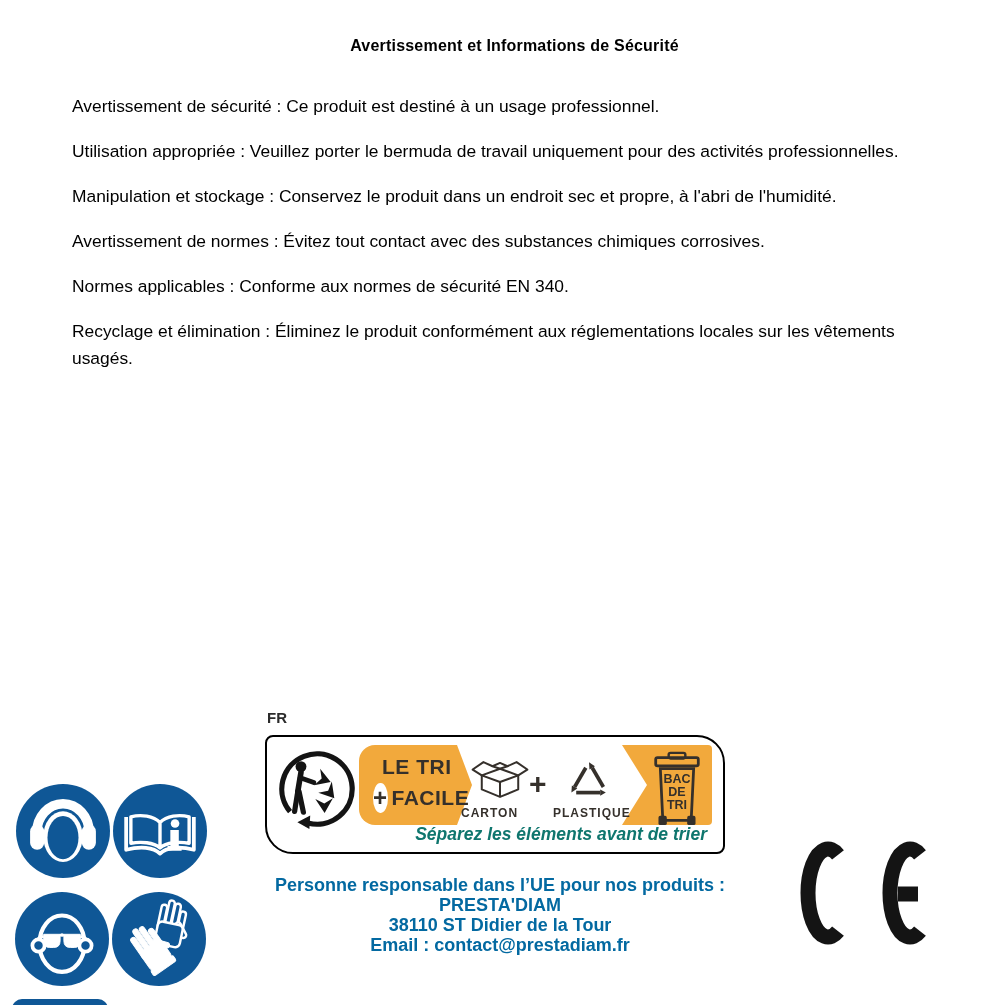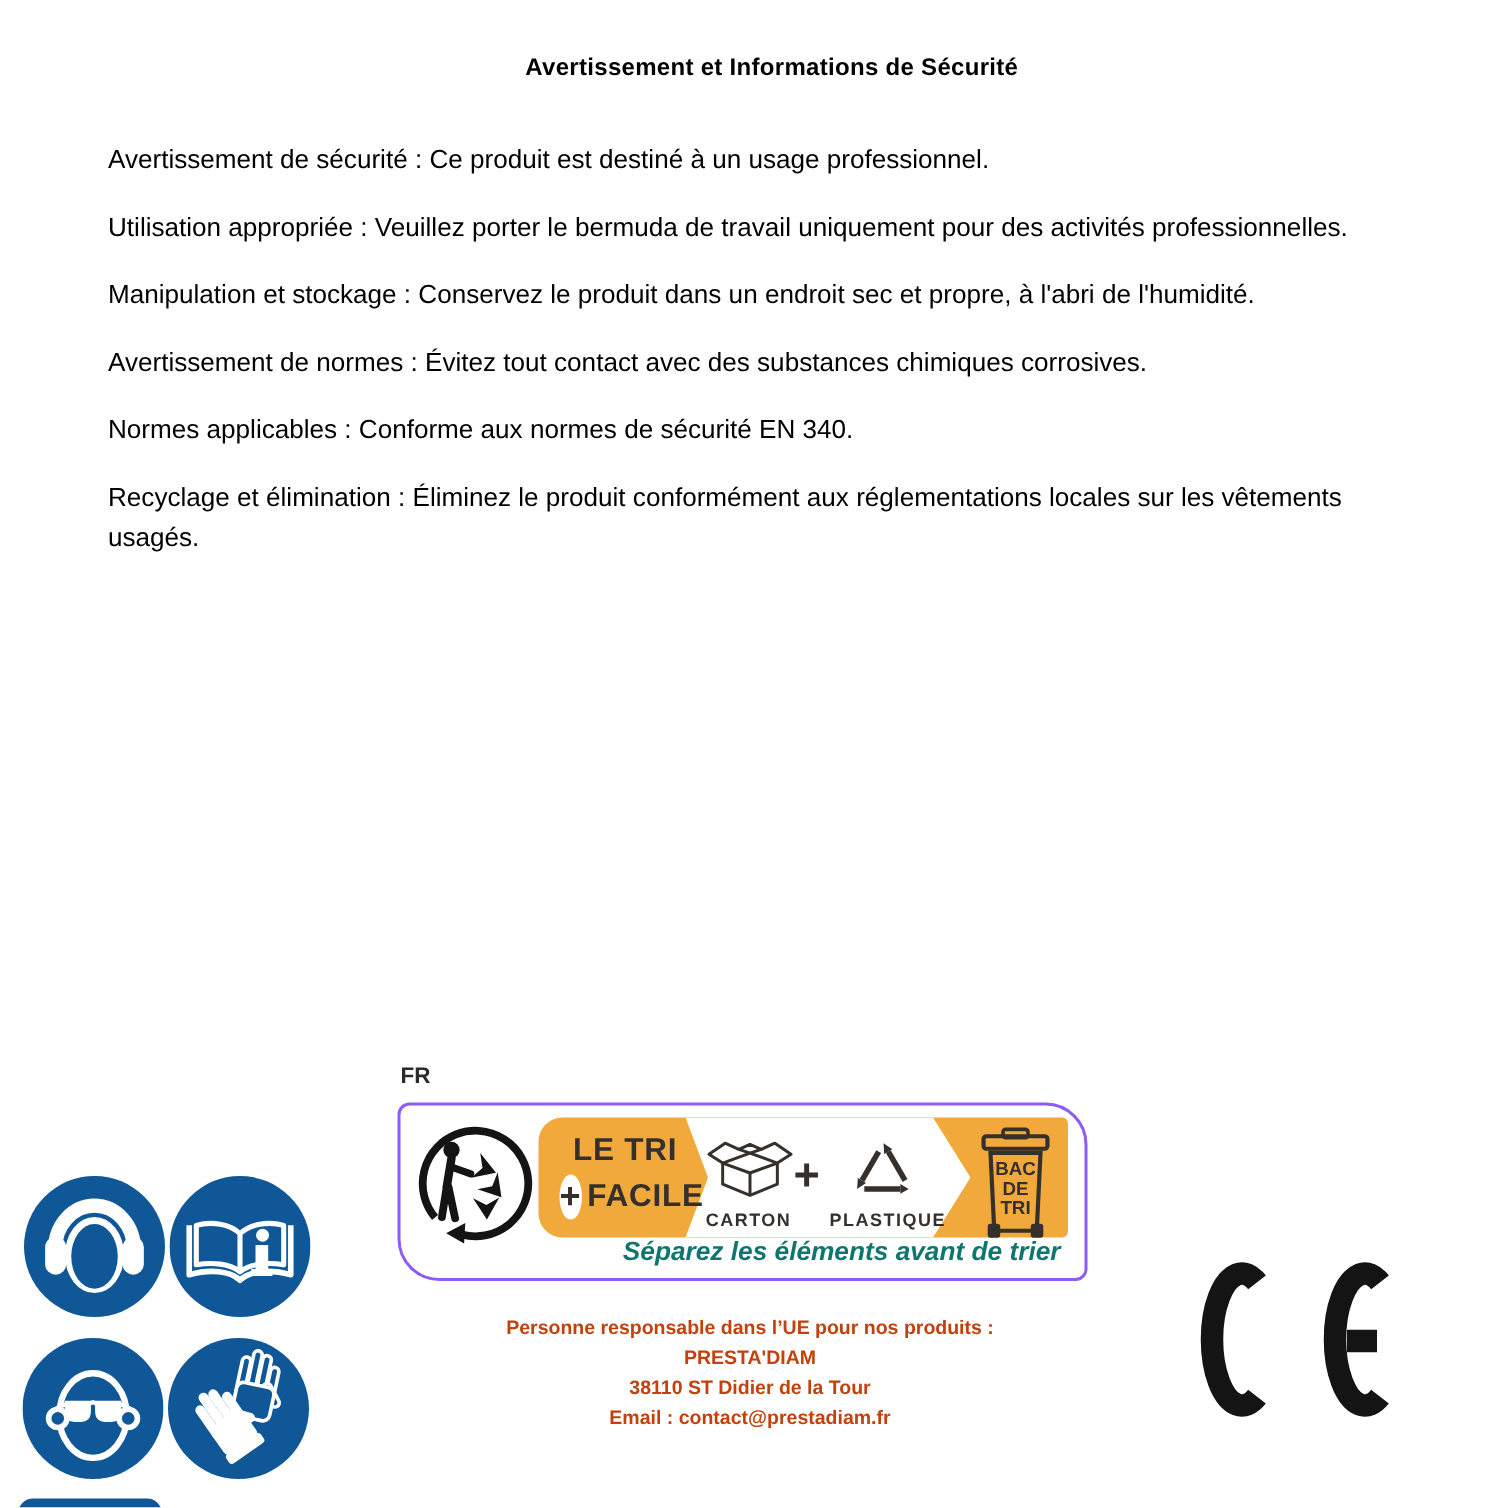--- a/index.html
+++ b/index.html
@@ -16,46 +16,46 @@
   .p-ear{left:16px;top:784px;}
   .p-book{left:113px;top:784px;}
   .p-glasses{left:15px;top:892px;}
   .p-gloves{left:112px;top:892px;}
   .p-partial{position:absolute;left:12px;top:999px;width:96px;height:14px;
              background:#0F5796;border-radius:10px 10px 0 0;}
 
   
   .fr-code{position:absolute;left:267px;top:709px;font-size:15px;font-weight:bold;color:#2b2b2b;}
   .tri-label{position:absolute;left:265px;top:735px;width:460px;height:119px;background:#fff;
-             border:2px solid #8b5cf6;border-radius:8px 28px 8px 28px;box-sizing:border-box;}
+             border:2px solid #000000;border-radius:8px 28px 8px 28px;box-sizing:border-box;}
   .triman{position:absolute;left:10px;top:12px;width:80px;height:80px;}
   .band{position:absolute;left:92px;top:8px;width:353px;height:80px;background:#F2A93C;
         border-radius:16px 4px 4px 16px;}
   .band .white-chevron{position:absolute;left:0;top:0;width:100%;height:100%;background:#fff;
         clip-path:polygon(98px 0,263px 0,288px 40px,263px 80px,98px 80px,113px 40px);}
   .letri{position:absolute;left:14px;top:10px;width:96px;color:#35302B;font-weight:bold;}
   .letri .l1{font-size:21px;letter-spacing:.5px;margin-left:9px;}
   .letri .l2{font-size:21px;letter-spacing:.5px;display:flex;align-items:center;margin-top:4px;}
   .plus-circle{display:inline-flex;align-items:center;justify-content:center;width:30px;height:30px;
         border-radius:50%;background:#fff;color:#35302B;font-size:24px;font-weight:bold;margin-right:4px;}
   .mat-icon{position:absolute;}
   .mat-icon svg{display:block;width:100%;height:100%;}
   .carton-icon{left:112px;top:11px;width:58px;height:47px;}
   .recycle-icon{left:206px;top:10px;width:48px;height:48px;}
-  .mat-label{position:absolute;top:61px;font-size:12px;font-weight:bold;letter-spacing:1px;color:#35302B;text-align:center;}
+  .mat-label{position:absolute;top:61px;font-size:12px;font-weight:bold;letter-spacing:1px;color:#35302B;}
   .carton-label{left:102px;width:76px;}
   .plastique-label{left:194px;width:74px;}
   .mid-plus{position:absolute;left:170px;top:22px;font-size:30px;font-weight:bold;color:#35302B;}
   .bin{position:absolute;left:385px;top:13px;width:50px;height:78px;}
   .bin svg{display:block;width:100%;height:100%;}
   .instruction{position:absolute;right:16px;top:87px;font-size:17.5px;font-style:italic;
                font-weight:bold;color:#0f766e;white-space:nowrap;}
 
   .address{position:absolute;left:240px;top:875px;width:520px;text-align:center;
-           font-size:13px;font-weight:bold;line-height:20px;color:#c2410c;}
+           font-size:18px;font-weight:bold;line-height:20px;color:#0369a1;}
   .ce{position:absolute;left:798px;top:841px;width:150px;height:104px;}
   .ce svg{display:block;width:100%;height:100%;}
 </style>
 </head>
 <body>
 
 <div id="page">
 
   <h1 class="title">Avertissement et Informations de Sécurité</h1>
 

